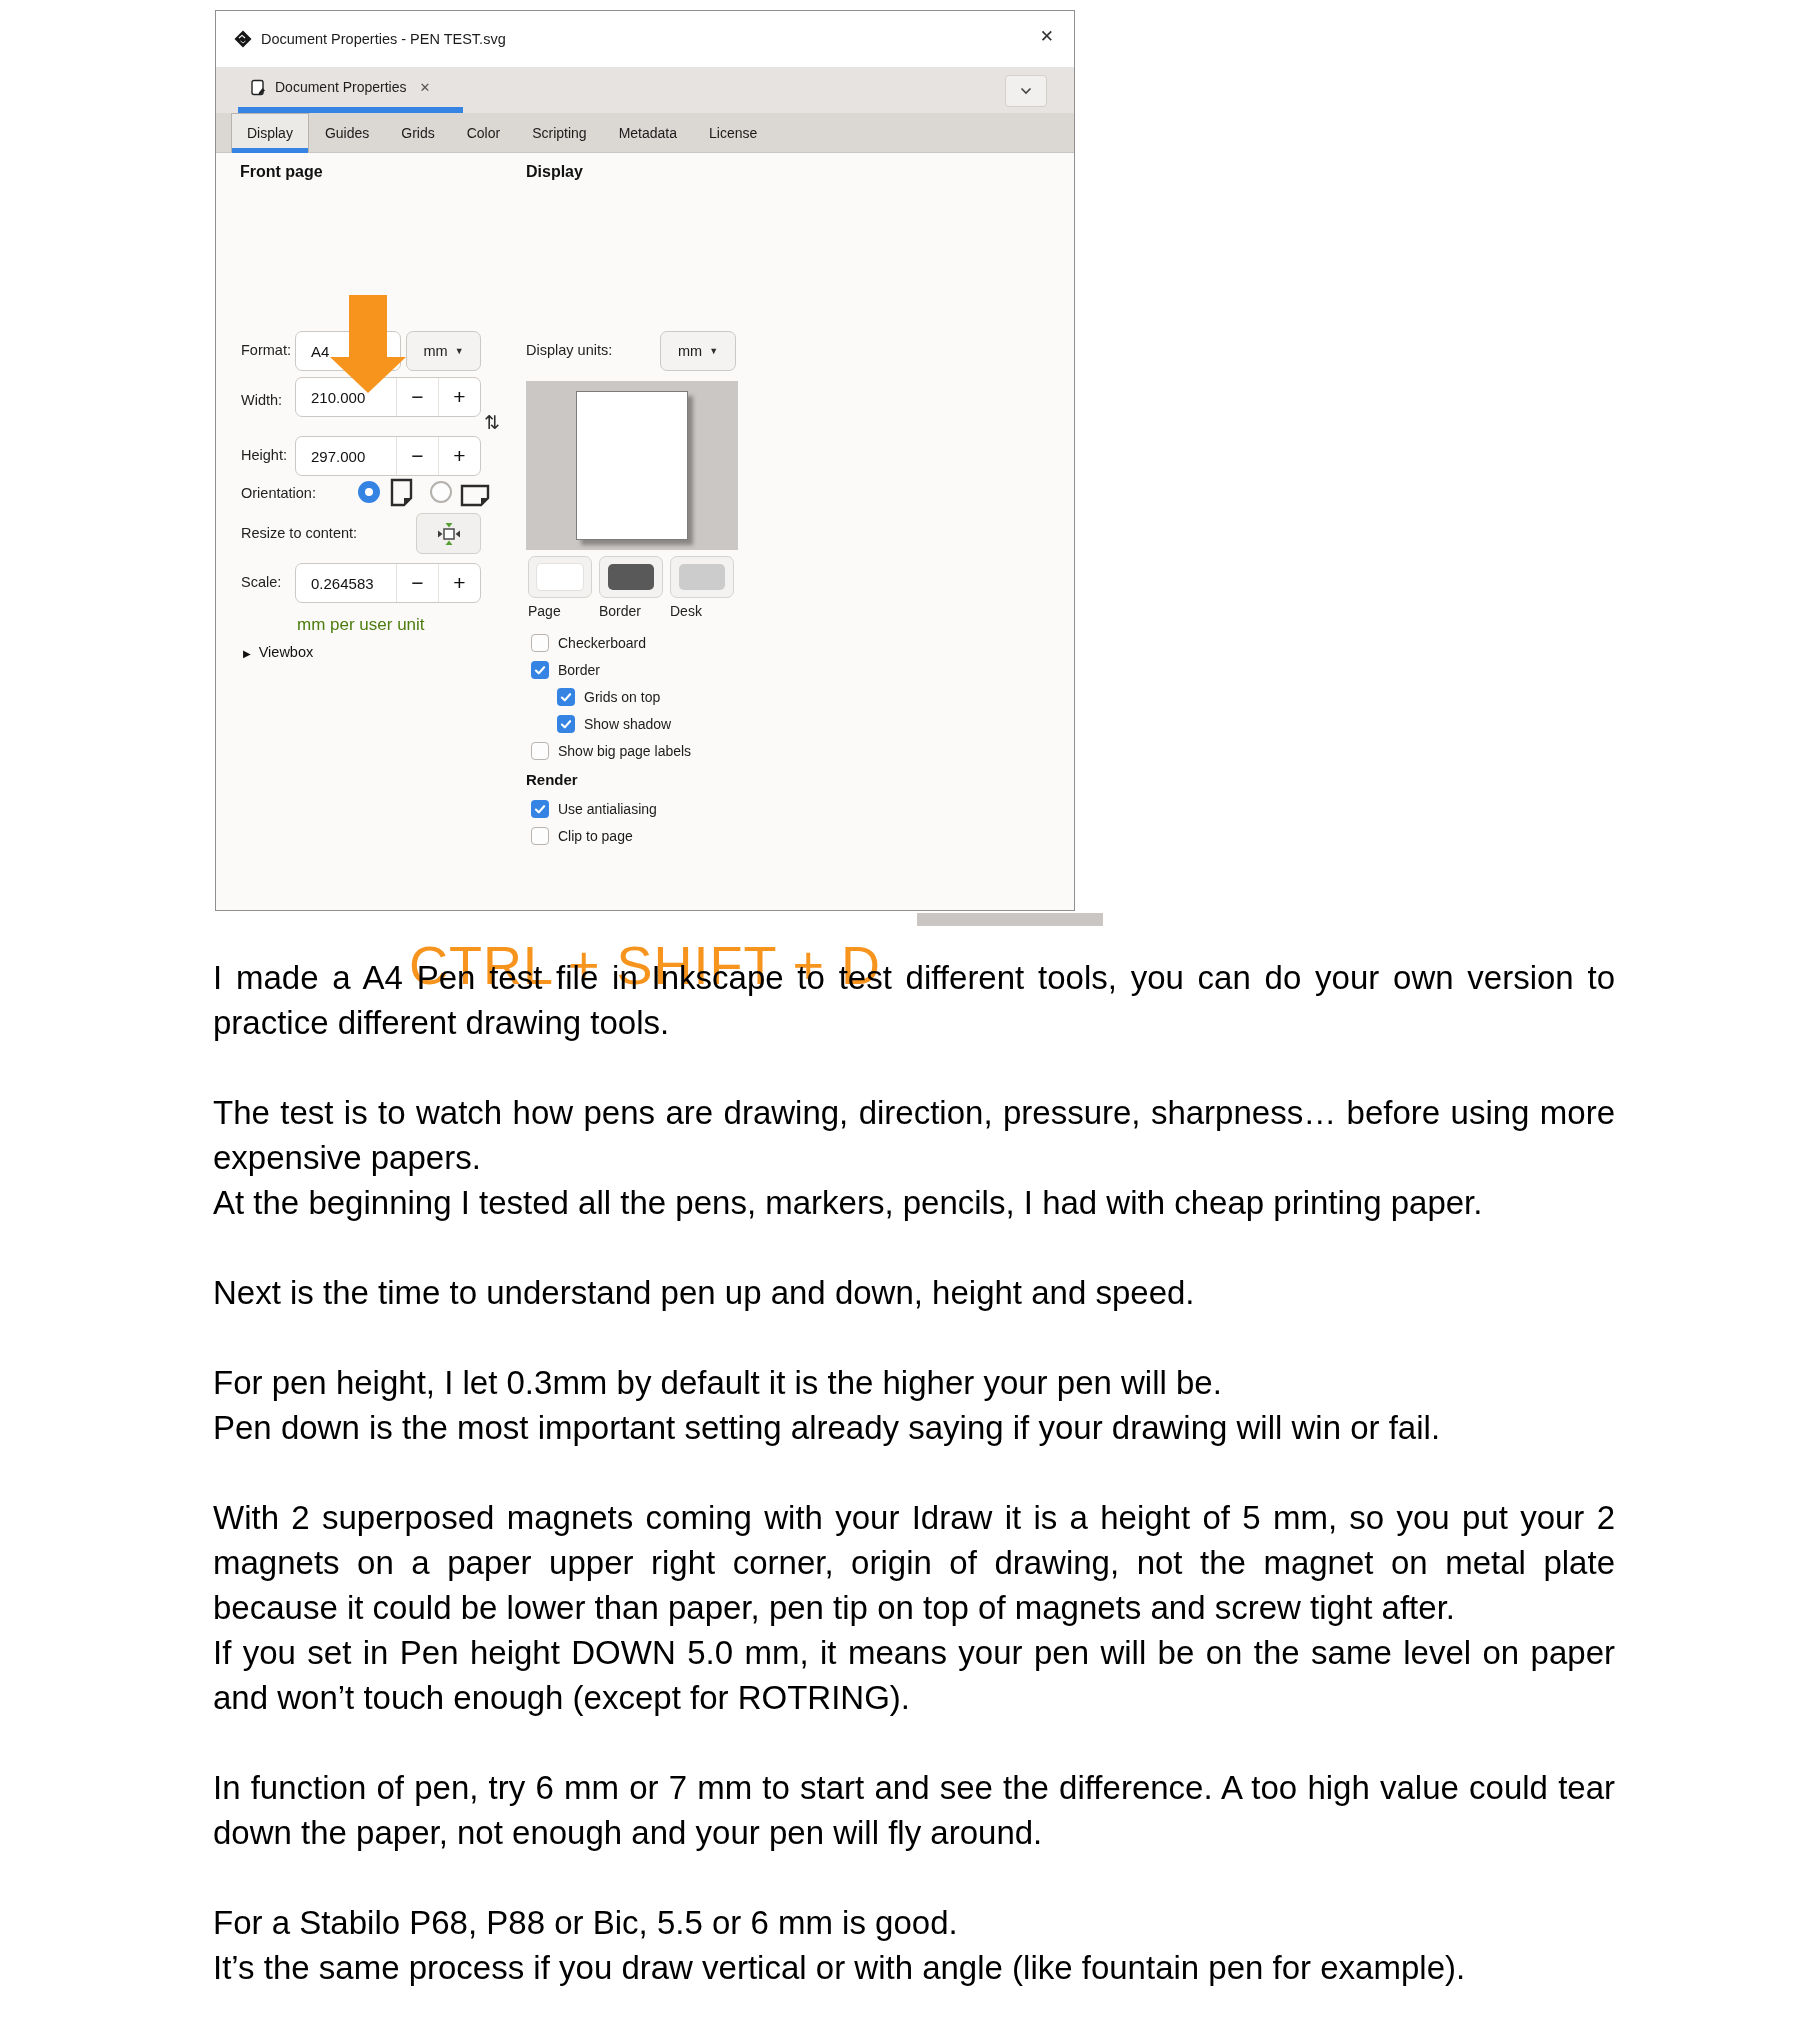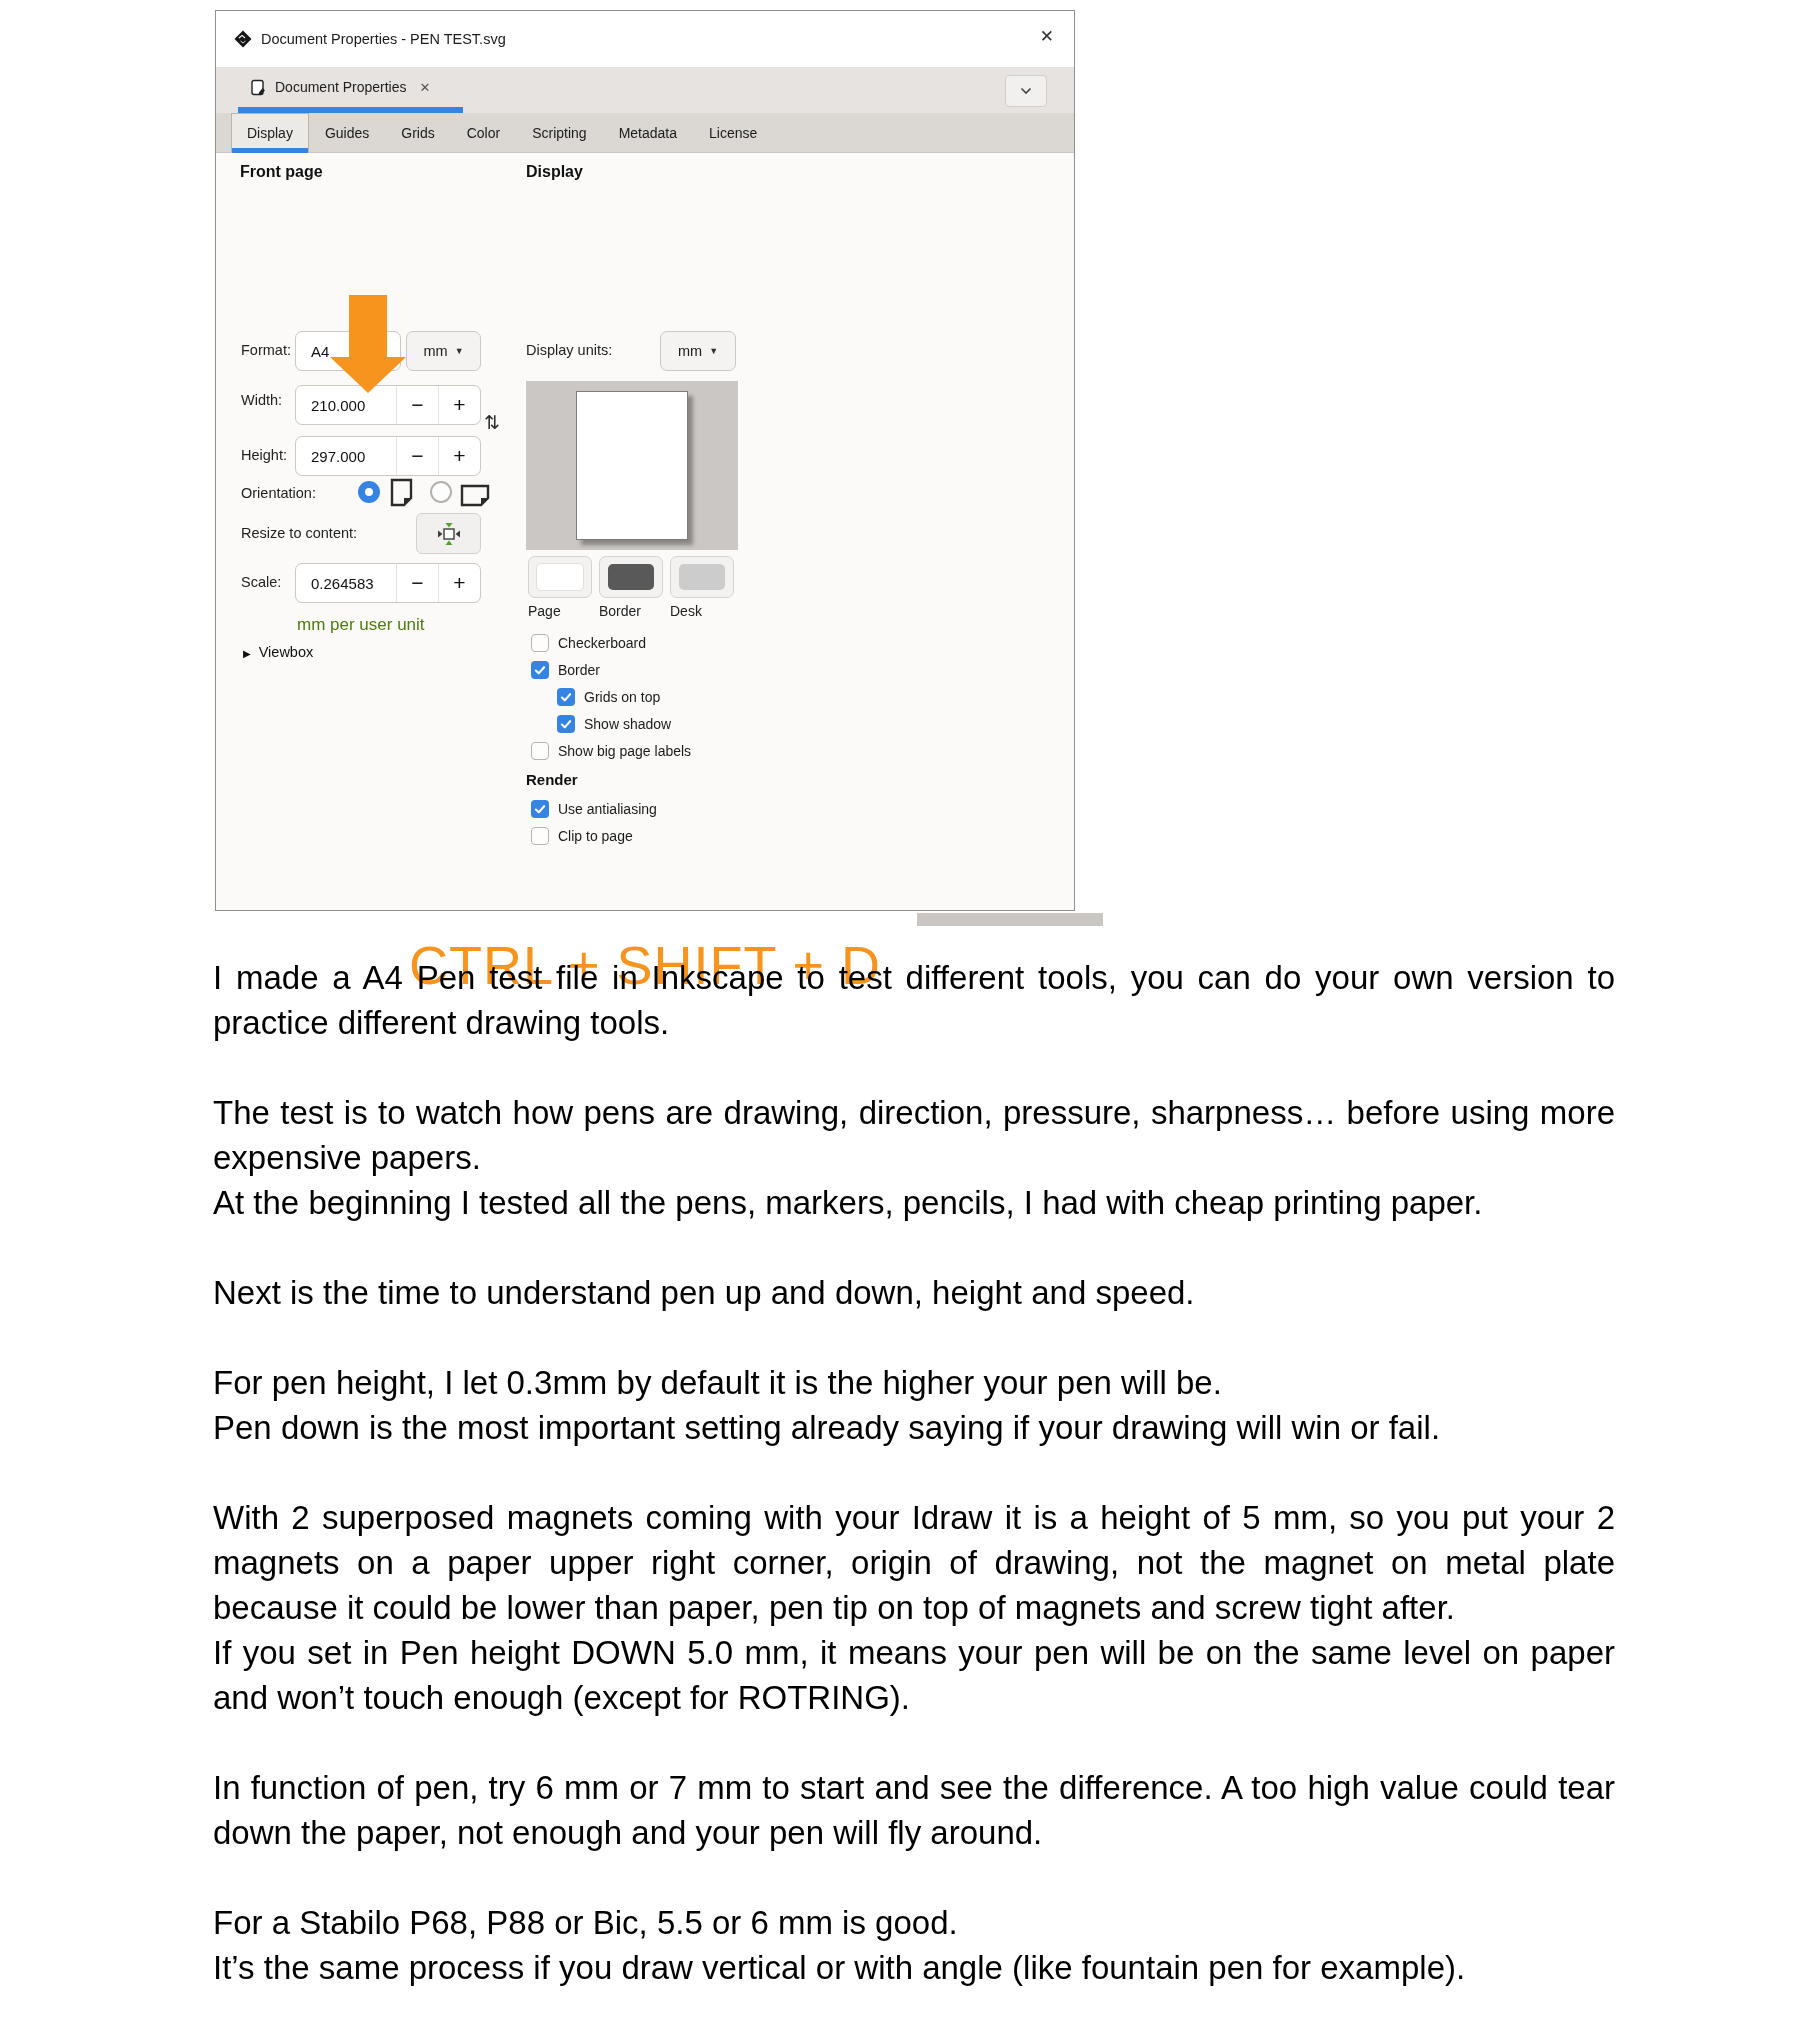--- a/index.html
+++ b/index.html
@@ -151,21 +151,21 @@
     <div class="flabel" style="left:25px;top:189px;">Format:</div>
     <div class="inputbox" style="left:79px;top:178px;width:106px;height:40px;">
       <span class="ival">A4</span>
     </div>
     <div class="ddown" style="left:190px;top:178px;width:75px;height:40px;">
       <span>mm</span>
       <span class="caret">▼</span>
     </div>
 
     <div class="flabel" style="left:25px;top:239px;">Width:</div>
-    <div class="inputbox spin" style="left:79px;top:232px;width:186px;height:40px;">
+    <div class="inputbox spin" style="left:79px;top:224px;width:186px;height:40px;">
       <span class="ival">210.000</span>
       <span class="sbtn">−</span>
       <span class="sbtn">+</span>
     </div>
 
     <span class="swap-icon" style="left:268px;top:258px;">⇅</span>
 
     <div class="flabel" style="left:25px;top:294px;">Height:</div>
     <div class="inputbox spin" style="left:79px;top:283px;width:186px;height:40px;">
       <span class="ival">297.000</span>

